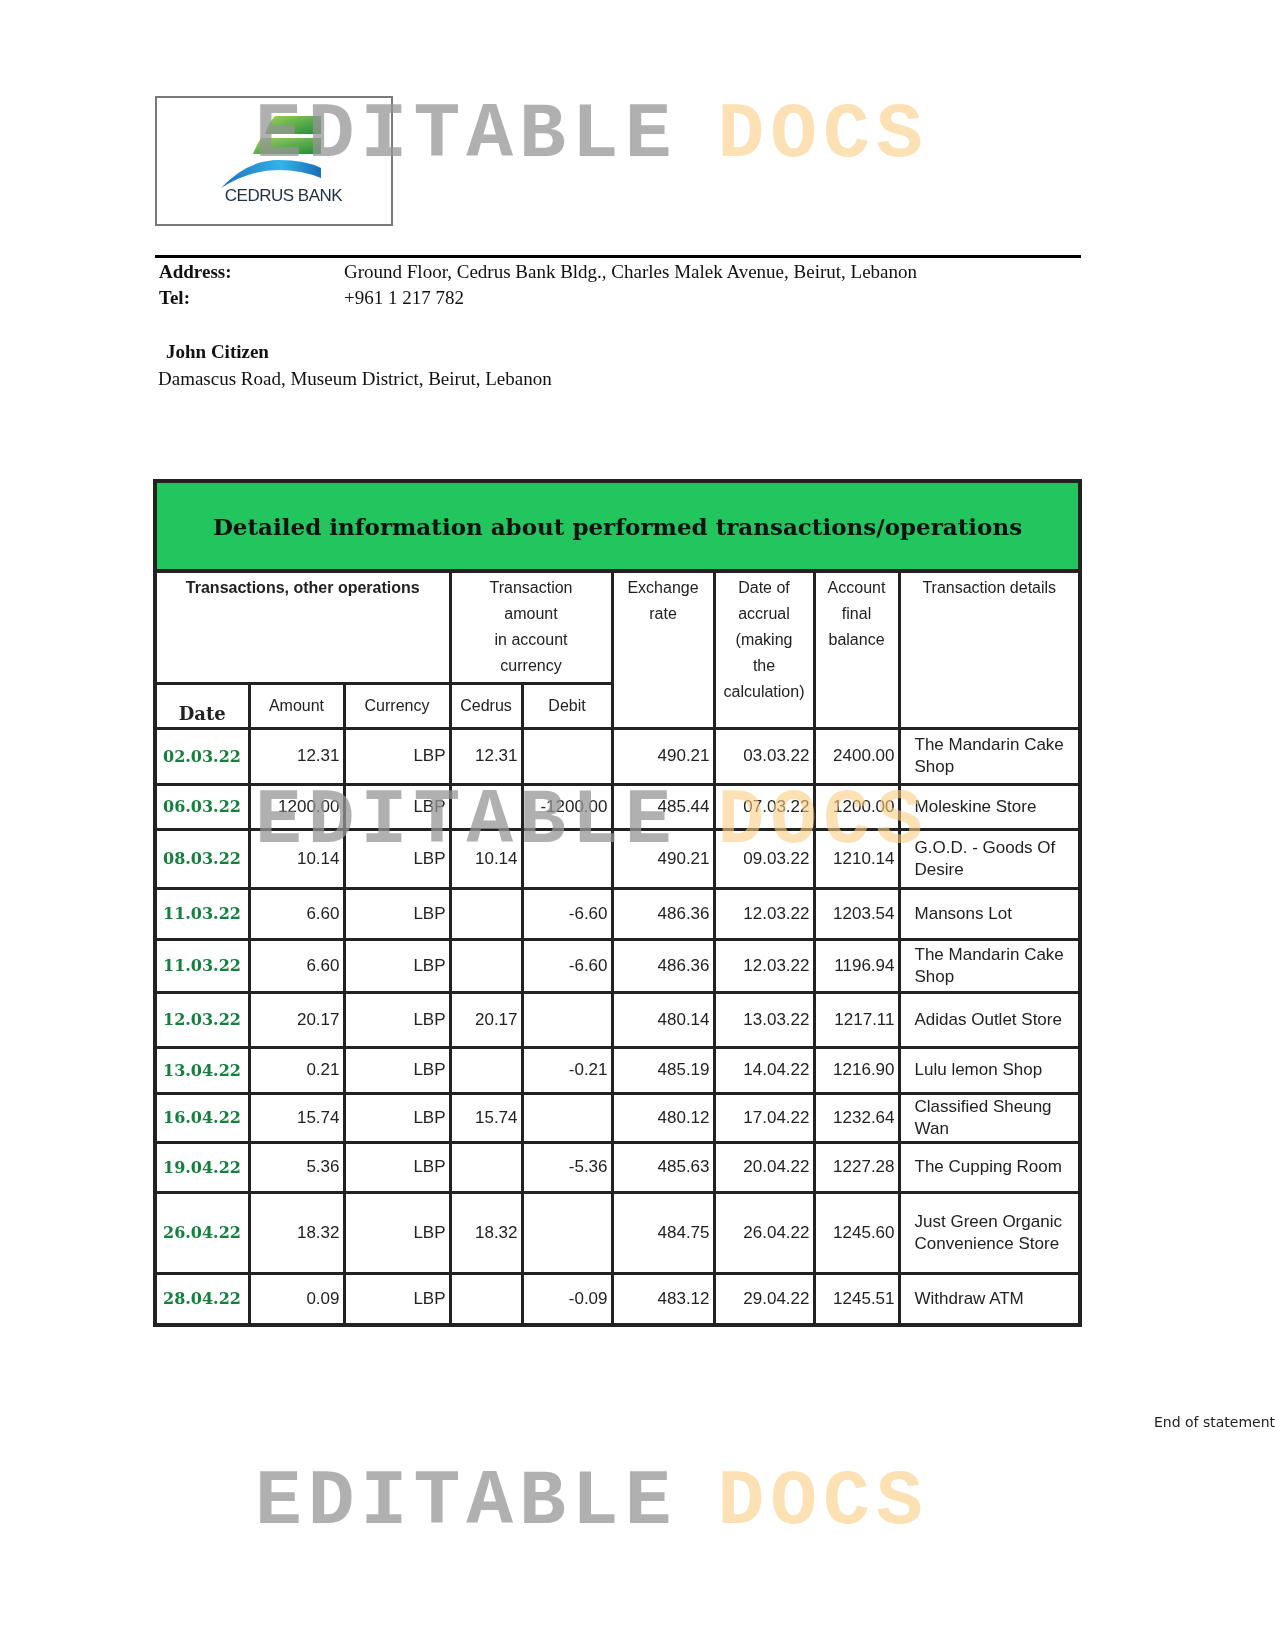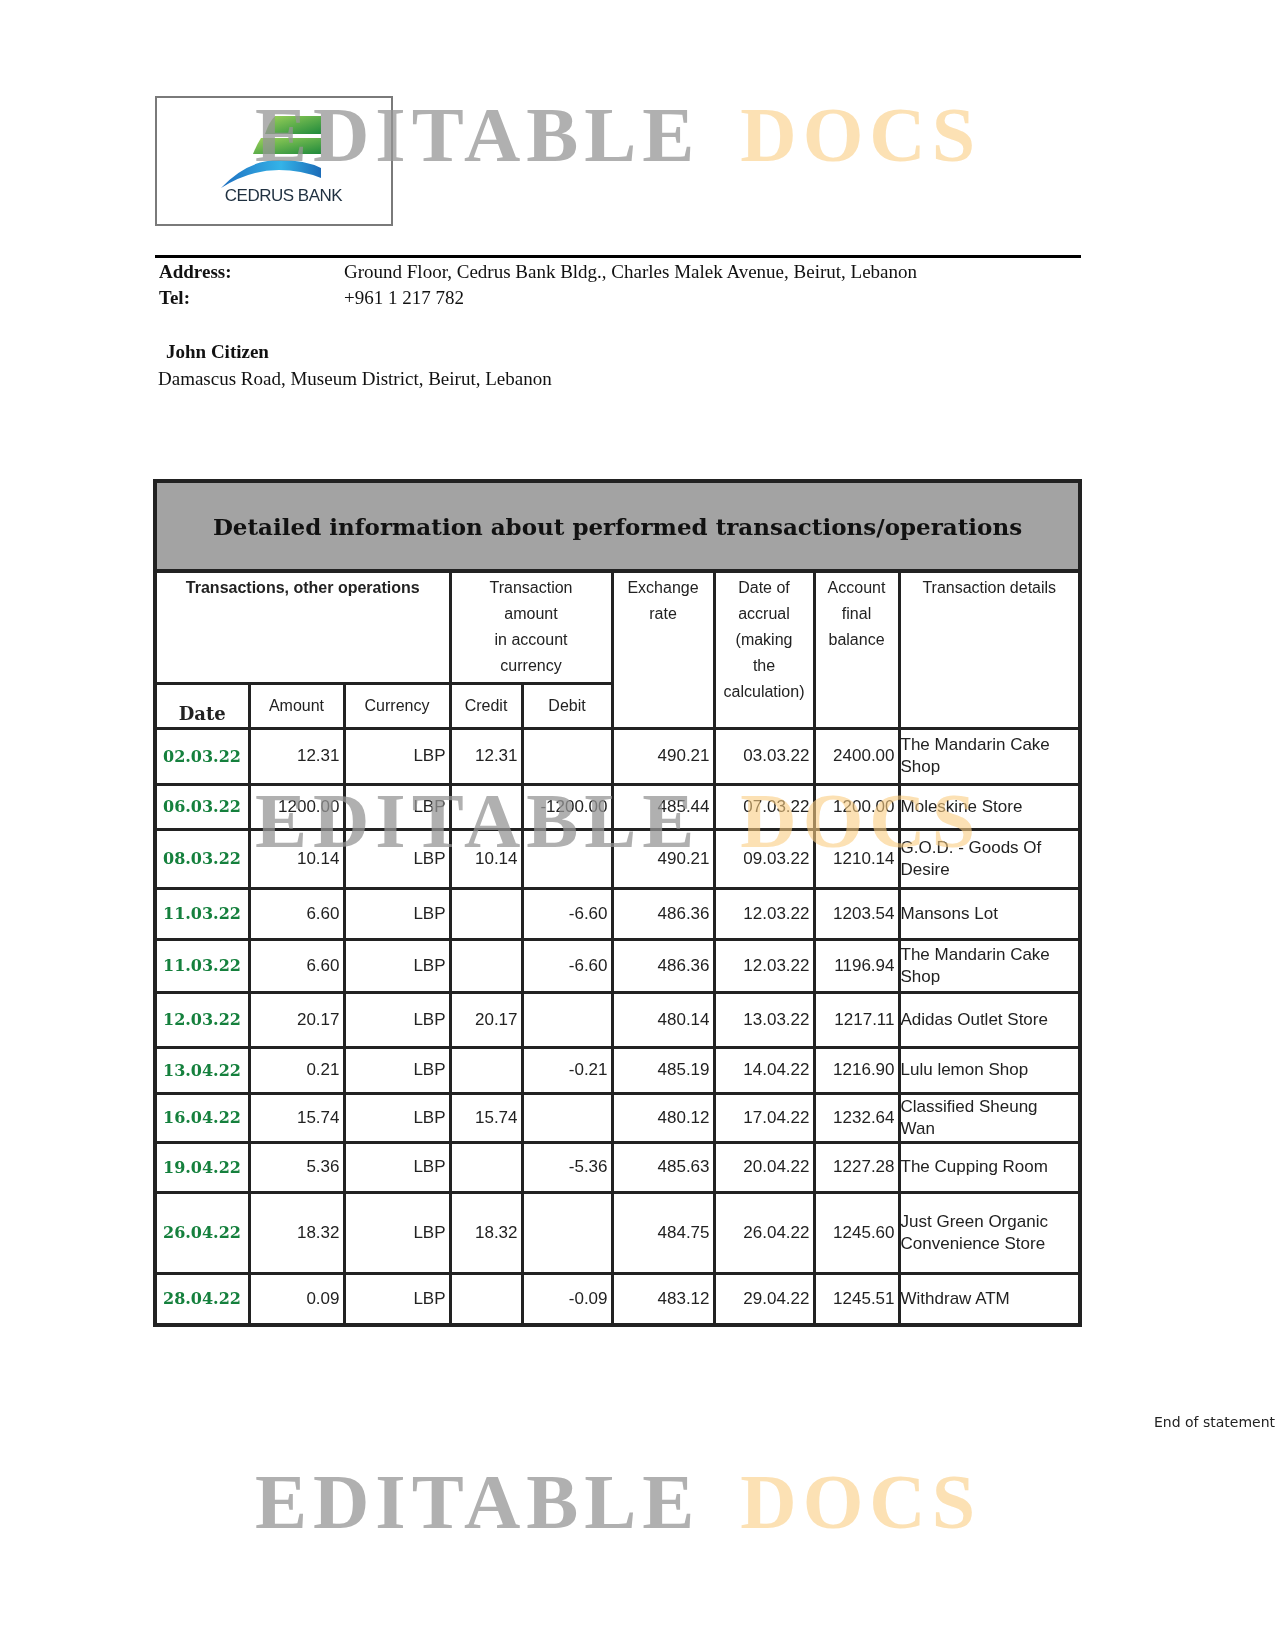--- a/index.html
+++ b/index.html
@@ -2,48 +2,48 @@
 <html><head>
 <meta charset="utf-8">
 <style>
   html, body { margin: 0; padding: 0; background: #ffffff; }
   body { width: 1275px; height: 1650px; position: relative; overflow: hidden; font-family: "Liberation Sans", sans-serif; color: #222; }
 
   .logo-box { position: absolute; left: 155px; top: 96px; width: 238px; height: 130px; border: 2px solid #7a7a7a; box-sizing: border-box; background: #fff; }
   .logo-mark { position: absolute; left: 60px; top: 14px; width: 120px; height: 78px; }
   .logo-text { position: absolute; left: 0; right: 0; top: 88px; text-align: center; font-family: "Liberation Sans", sans-serif; font-size: 17px; letter-spacing: -0.5px; color: #1f3040; font-weight: normal; margin-left: 19px; }
 
-  .wm { position: absolute; font-family: Liberation Serif, serif; font-weight: bold; font-size: 78px; letter-spacing: 6px; line-height: 1; white-space: nowrap; pointer-events: none; }
+  .wm { position: absolute; font-family: Liberation Mono, monospace; font-weight: bold; font-size: 78px; letter-spacing: 6px; line-height: 1; white-space: nowrap; pointer-events: none; }
   .wm .g { color: rgba(150,150,150,0.75); }
   .wm .o { color: rgba(250,205,130,0.6); margin-left: 40px; }
 
   .hr { position: absolute; left: 155px; top: 255px; width: 926px; height: 3px; background: #000; }
   .addr-row { position: absolute; left: 159px; font-family: "Liberation Serif", serif; font-size: 19px; color: #111; }
   .addr-label { position: absolute; left: 0; font-weight: bold; white-space: nowrap; }
   .addr-val { position: absolute; left: 185px; white-space: nowrap; }
 
   .name { position: absolute; left: 166px; top: 341px; font-family: "Liberation Serif", serif; font-weight: bold; font-size: 19px; color: #111; }
   .street { position: absolute; left: 158px; top: 368px; font-family: "Liberation Serif", serif; font-size: 19px; color: #111; }
 
   .tbl { position: absolute; left: 153px; top: 479px; width: 929px; border: 4px solid #222; box-sizing: border-box; }
-  .banner { height: 86px; background: #a3a3a3; border-bottom: 4px solid #222; display: flex; align-items: center; justify-content: center; font-family: "DejaVu Serif", serif; font-weight: bold; font-size: 23px; color: #111; }
+  .banner { height: 86px; background: #22c55e; border-bottom: 4px solid #222; display: flex; align-items: center; justify-content: center; font-family: "DejaVu Serif", serif; font-weight: bold; font-size: 23px; color: #111; }
 
   table { border-collapse: collapse; width: 100%; table-layout: fixed; }
   td, th { border: 3px solid #222; padding: 0 3px; font-size: 17px; color: #222; vertical-align: middle; }
   th { font-weight: normal; font-size: 16px; vertical-align: top; text-align: center; line-height: 26px; padding-top: 2px; }
   th.bold { font-weight: bold; }
   th.date-h { font-family: "DejaVu Serif", serif; font-weight: bold; font-size: 18px; vertical-align: middle; }
   tr:first-child th { border-top: none; }
   td:first-child, th:first-child { border-left: none; }
   td:last-child, th:last-child { border-right: none; }
   tr:last-child td { border-bottom: none; }
   td.date { font-family: "DejaVu Serif", serif; font-weight: bold; font-size: 16px; padding-left: 6px; color: #15803d; }
   td.num { text-align: right; }
   td.ctr { text-align: right; }
-  td.det { text-align: left; line-height: 22px; padding-left: 0; }
+  td.det { text-align: left; line-height: 22px; padding-left: 14px; }
 
   .end { position: absolute; left: 0; right: 0; top: 1414px; text-align: right; font-family: "DejaVu Sans", sans-serif; font-size: 14px; color: #222; }
 </style>
 </head>
 <body>
 
 <div class="logo-box">
   <svg class="logo-mark" viewBox="0 0 120 78">
     <defs>
       <linearGradient id="gg" x1="0" y1="0" x2="1" y2="1">
@@ -119,21 +119,21 @@
         <div>Account</div>
         <div>final</div>
         <div>balance</div>
       </th>
       <th rowspan="2">Transaction details</th>
     </tr>
     <tr style="height:27px;">
       <th class="date-h" style="vertical-align:middle; padding-top:16px;">Date</th>
       <th style="vertical-align:middle; padding-top:0;">Amount</th>
       <th style="vertical-align:middle; padding-top:0;">Currency</th>
-      <th style="vertical-align:middle; padding-top:0;">Credit</th>
+      <th style="vertical-align:middle; padding-top:0;">Cedrus</th>
       <th style="vertical-align:middle; padding-top:0;">Debit</th>
     </tr>
 
     <tr style="height:56px;">
       <td class="date">02.03.22</td>
       <td class="num">12.31</td>
       <td class="ctr">LBP</td>
       <td class="num">12.31</td>
       <td class="num"></td>
       <td class="num">490.21</td>

